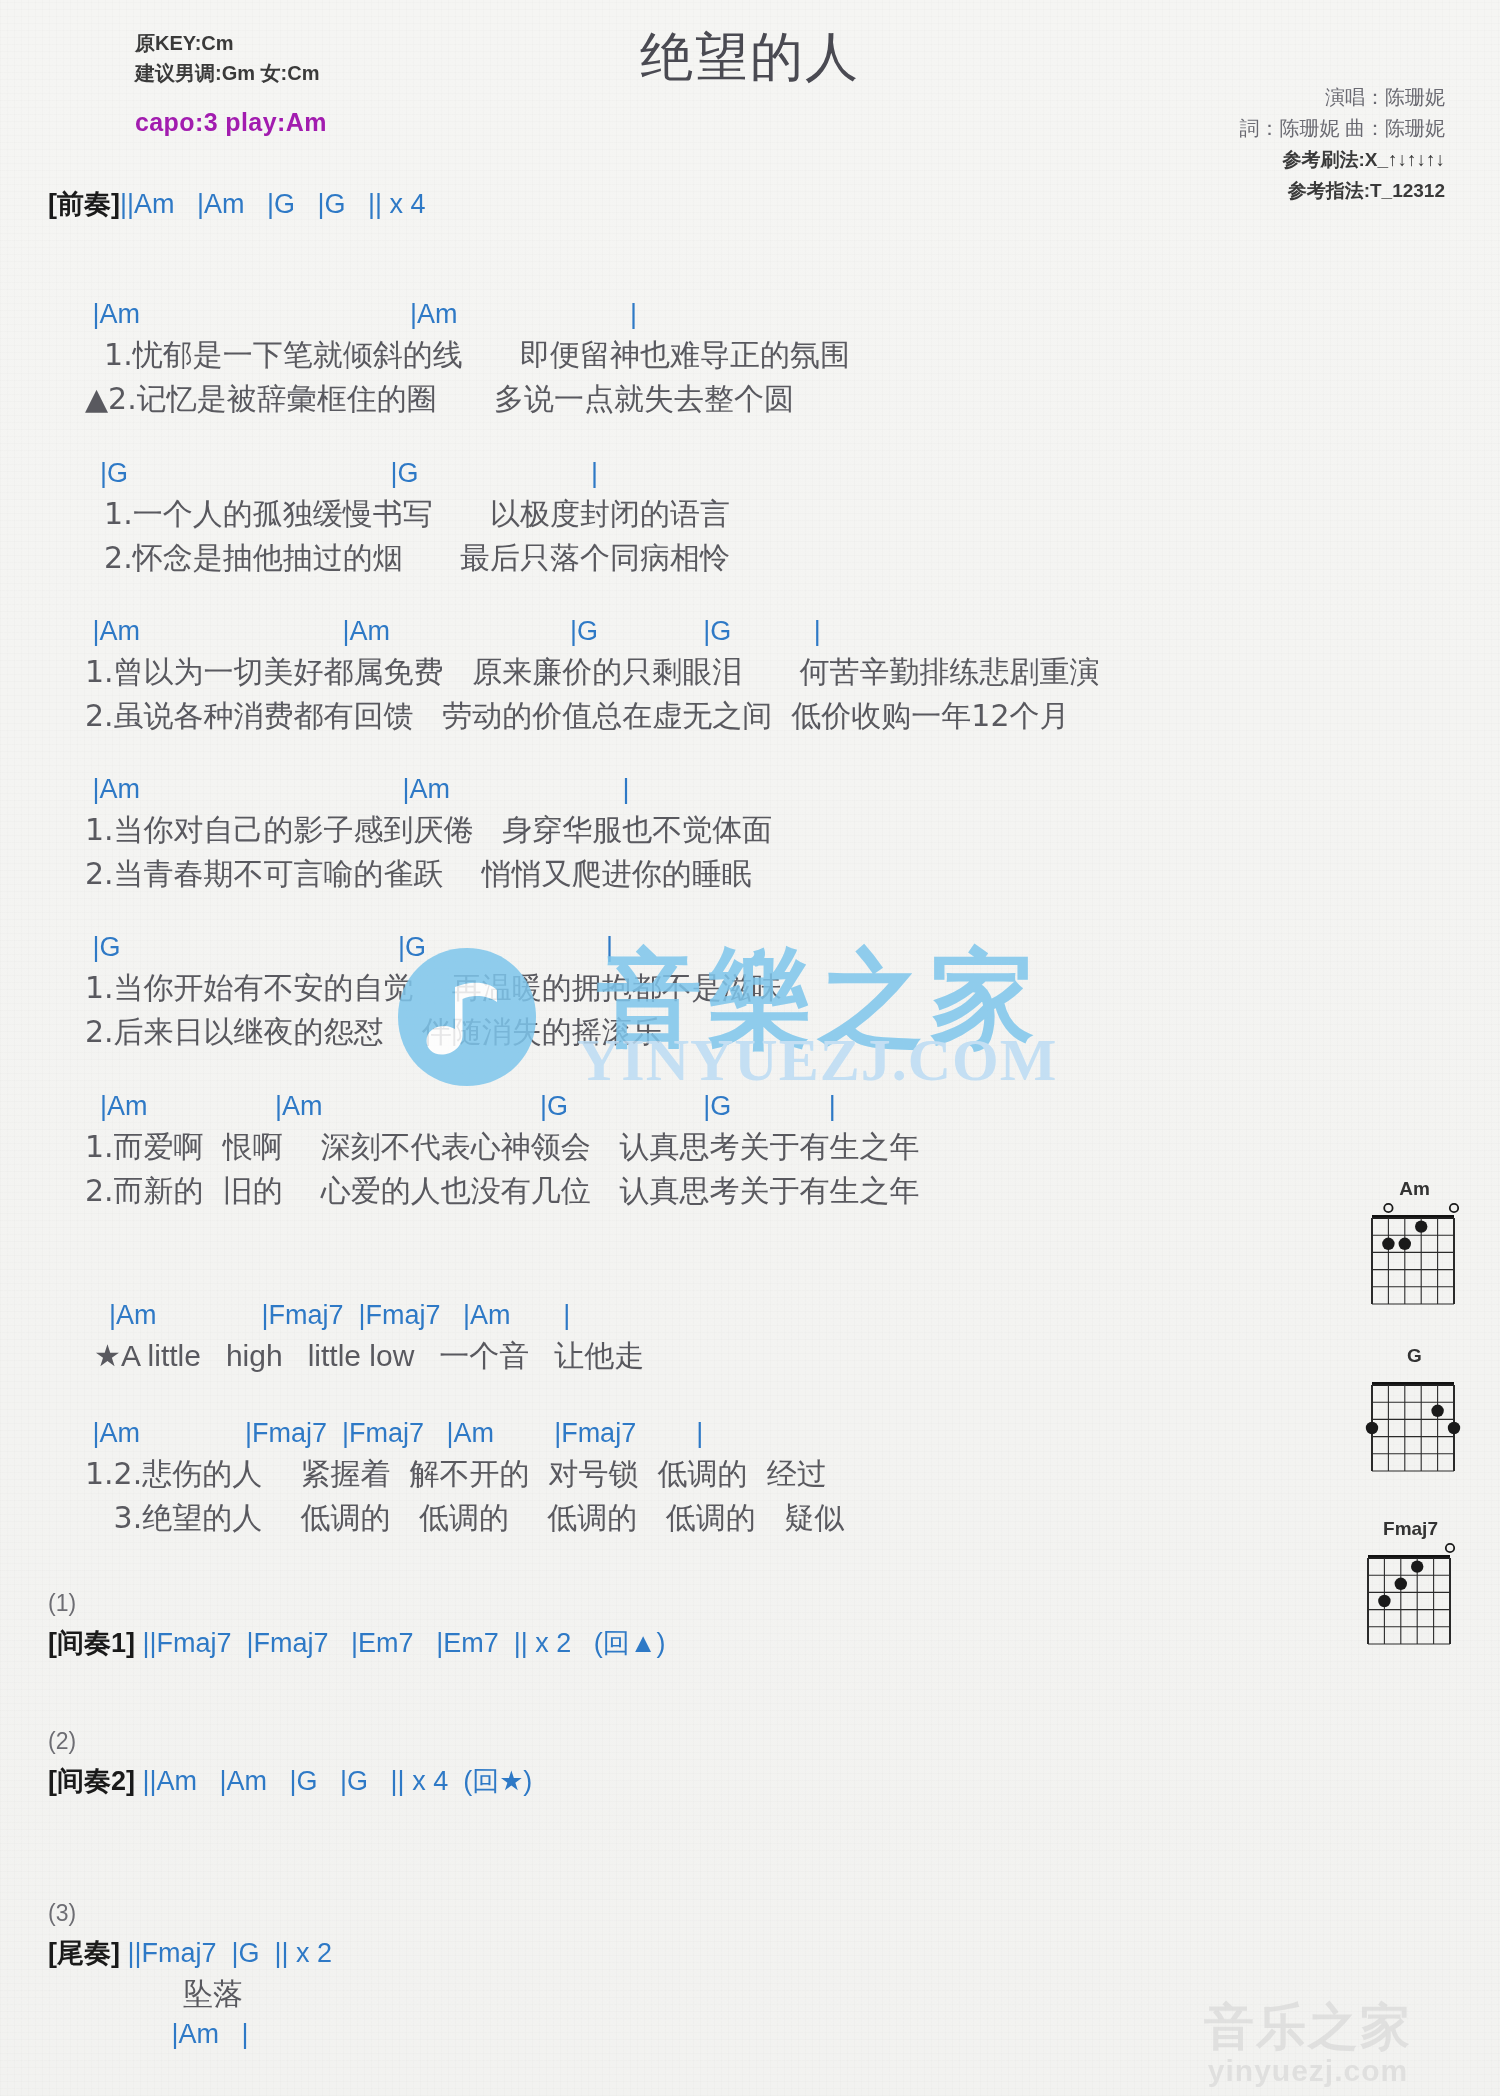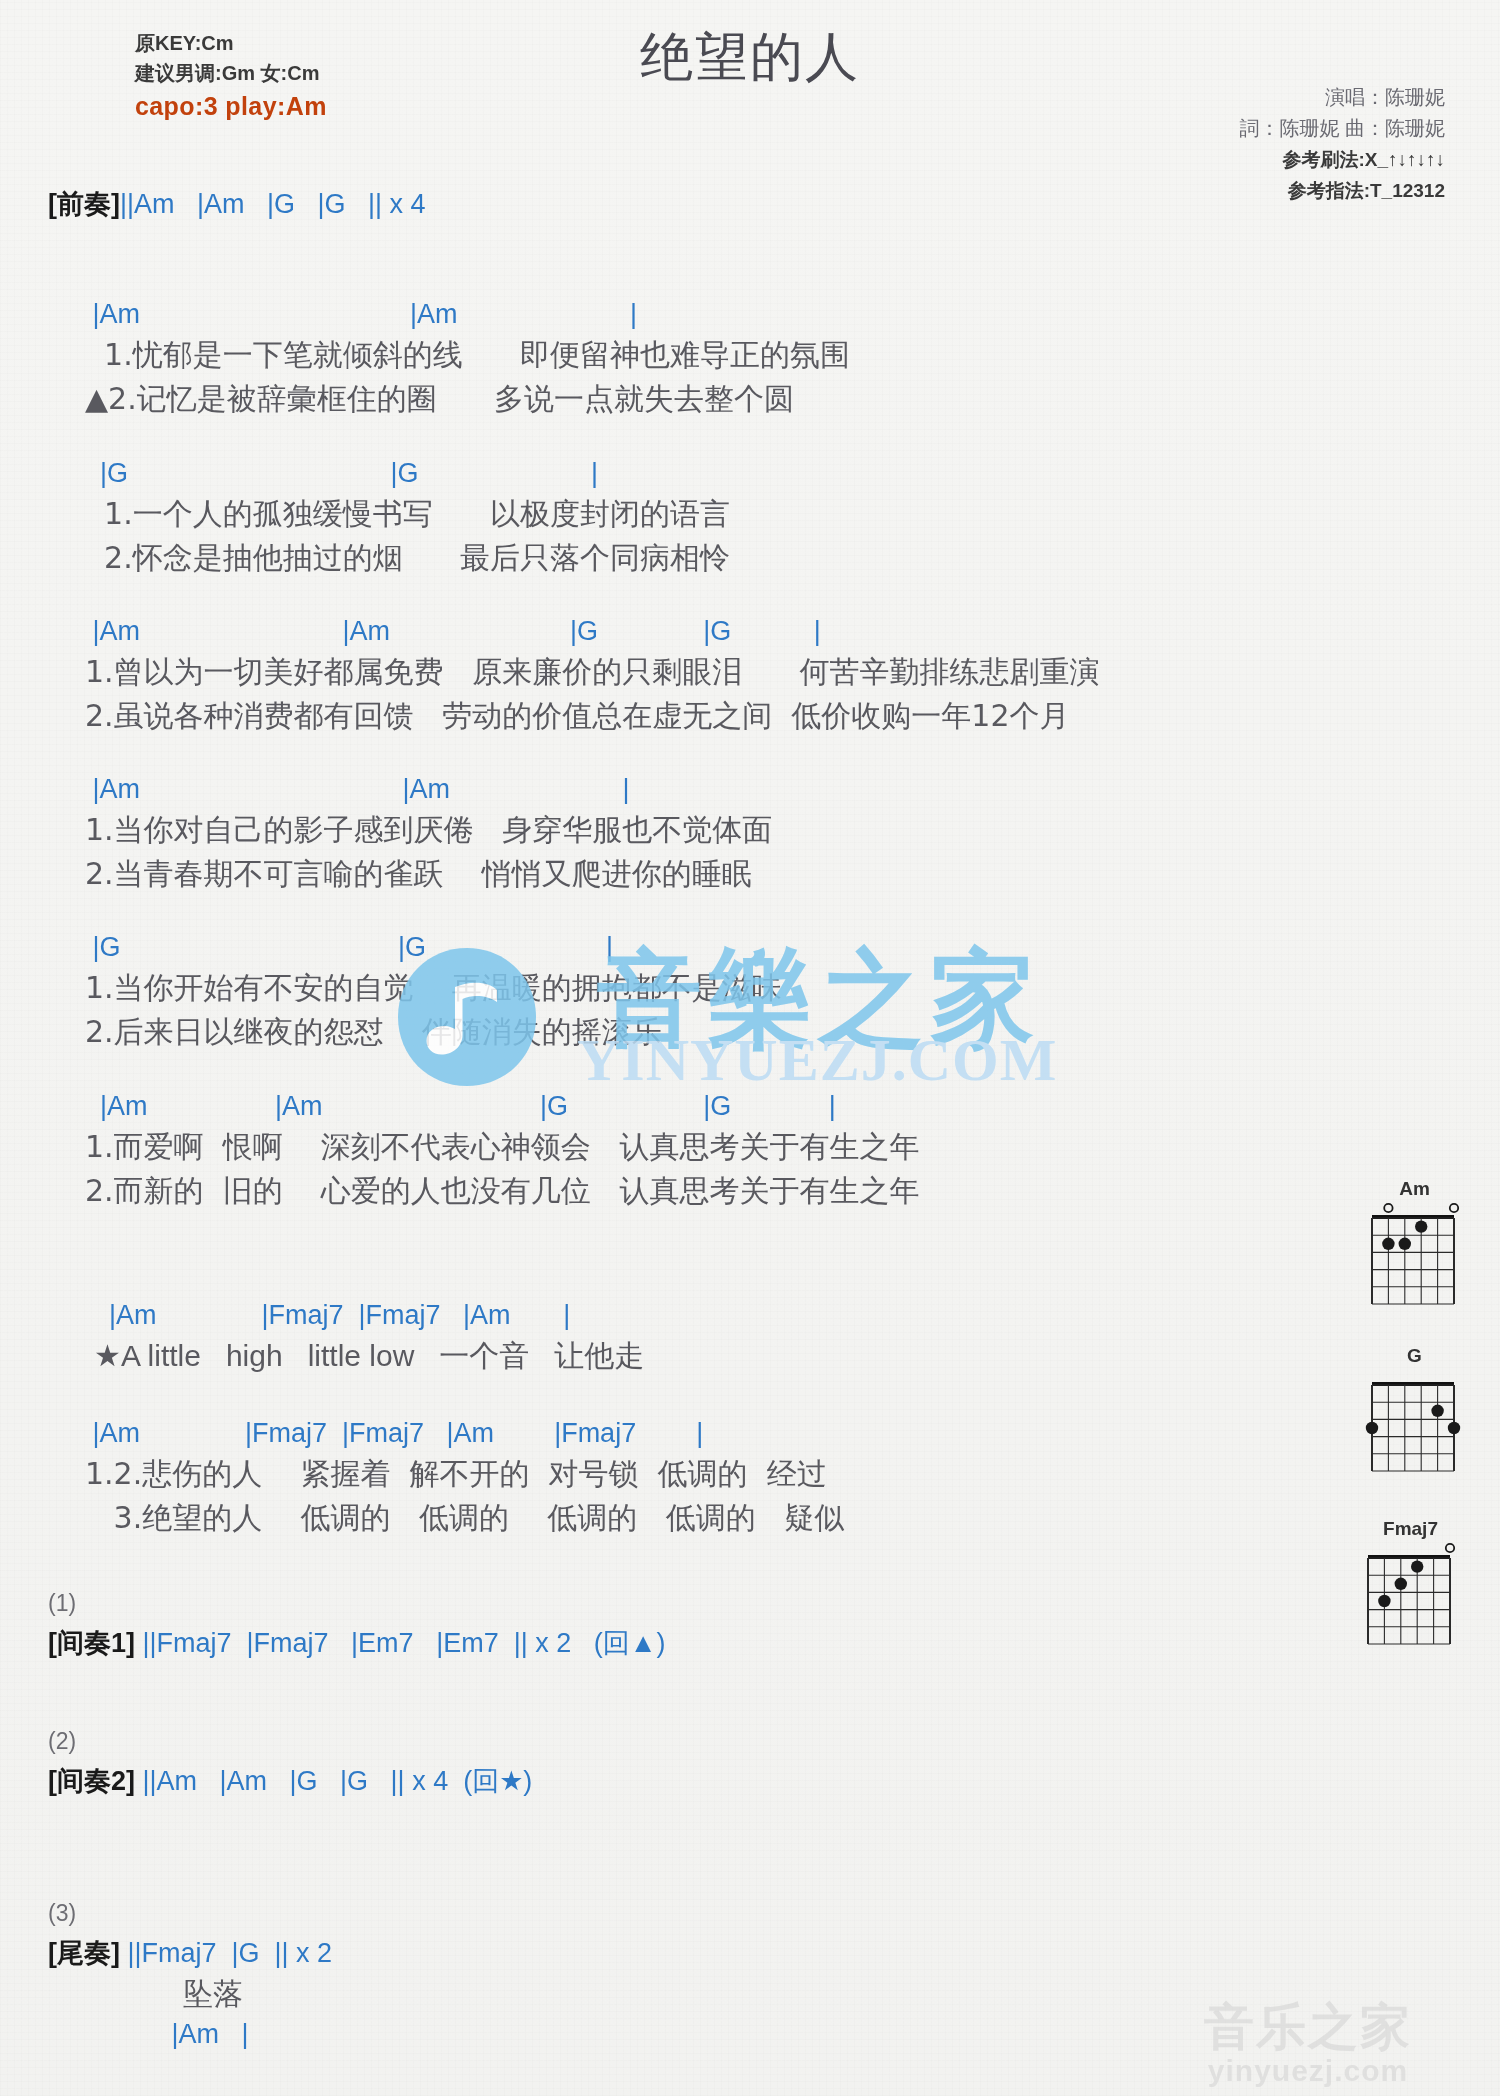--- a/index.html
+++ b/index.html
@@ -19,21 +19,21 @@
       repeating-linear-gradient(0deg, rgba(0,0,0,0.012) 0 1px, transparent 1px 7px),
       linear-gradient(#f5f5f3,#f2f2f0);
     pointer-events:none;
   }
 
   .sheet{position:absolute;inset:0;padding-left:40px;}
 
   
   .hdr-left{position:absolute;left:135px;top:28px;font-size:20px;line-height:30px;color:#3a3a3a;font-weight:bold;}
   .hdr-left .k{display:block;}
-  .hdr-left .capo{color:#c2410c;font-size:25px;font-weight:bold;letter-spacing:.4px;margin-top:3px;}
+  .hdr-left .capo{color:#a21caf;font-size:25px;font-weight:bold;letter-spacing:.4px;margin-top:19px;}
 
   .title{
     position:absolute;left:0;right:0;top:22px;text-align:center;
     font-size:53px;color:#4a4a52;letter-spacing:2px;
     font-family:"DejaVu Sans","Liberation Sans",sans-serif;
   }
 
   .hdr-right{position:absolute;right:55px;top:82px;text-align:right;font-size:20px;line-height:31px;color:#6a6a72;}
   .hdr-right .strum{font-weight:bold;color:#3a3a3a;font-size:19px;}
 

